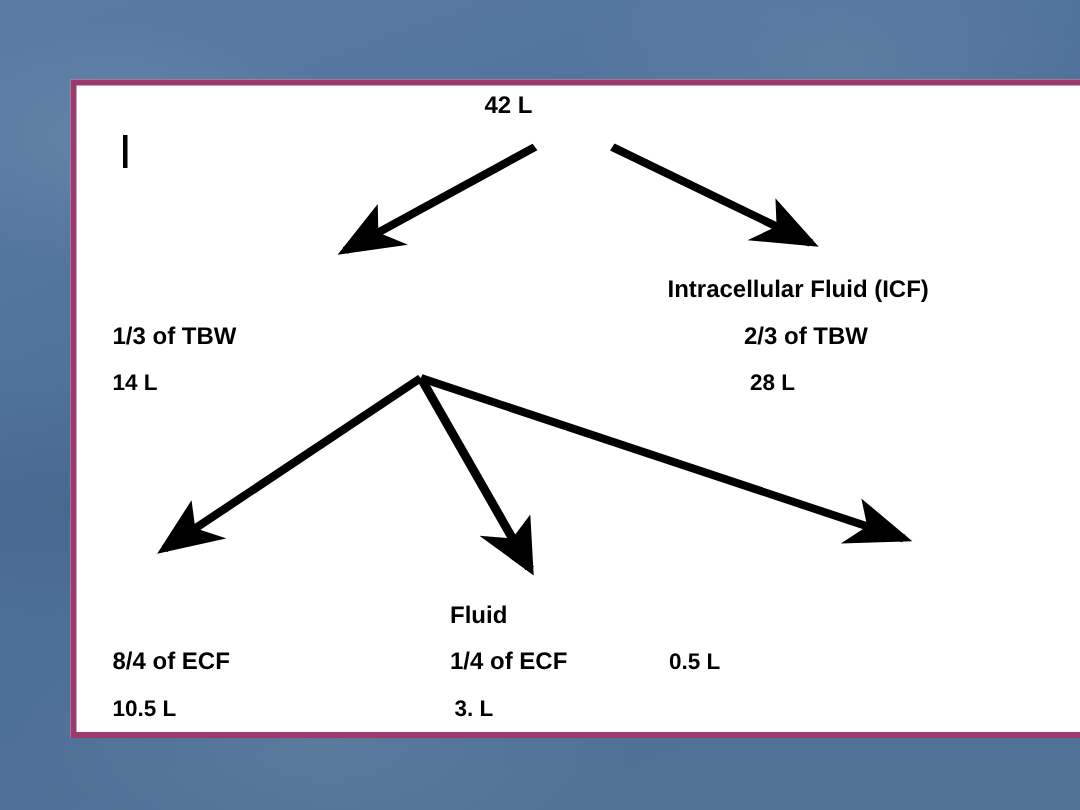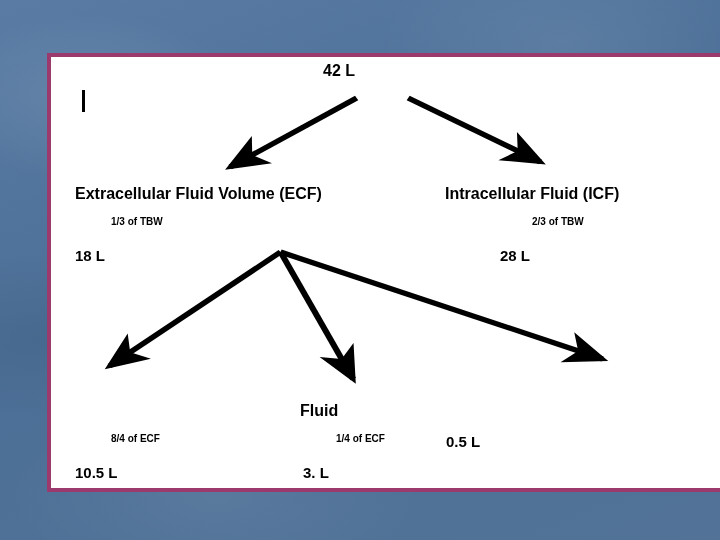--- a/index.html
+++ b/index.html
@@ -52,21 +52,21 @@
   }
 
   .node-text {
     position: absolute;
     color: #000000;
     font-weight: bold;
     white-space: nowrap;
     letter-spacing: 0px;
   }
   .ttl { font-size: 16px; }
-  .sub { font-size: 10px; margin-left: 36px; }
+  .sub { font-size: 16px; }
   .val { font-size: 15px; }
 
   
   #tbw-volume       { left: 272px; top: 5px;  font-size: 16px; }
 
   
   #text-caret {
     position: absolute;
     left: 31px;
     top: 33px;
@@ -119,23 +119,22 @@
       <line x1="196" y1="195" x2="50" y2="309"></line>
       <line x1="196" y1="195" x2="258" y2="322"></line>
       <line x1="196" y1="195" x2="471" y2="302"></line>
     </g>
   </svg>
 
   <div id="text-caret"></div>
 
   <div class="node-text ttl" id="tbw-volume">42 L</div>
 
-  <div class="node-text ttl" id="ecf-title">Extracellular Fluid Volume (ECF)</div>
   <div class="node-text sub" id="ecf-fraction">1/3 of TBW</div>
-  <div class="node-text val" id="ecf-volume">18 L</div>
+  <div class="node-text val" id="ecf-volume">14 L</div>
 
   <div class="node-text ttl" id="icf-title">Intracellular Fluid (ICF)</div>
   <div class="node-text sub" id="icf-fraction">2/3 of TBW</div>
   <div class="node-text val" id="icf-volume">28 L</div>
 
   <div class="node-text sub" id="interstitial-fraction">8/4 of ECF</div>
   <div class="node-text val" id="interstitial-volume">10.5 L</div>
 
   <div class="node-text ttl" id="plasma-title">Fluid</div>
   <div class="node-text sub" id="plasma-fraction">1/4 of ECF</div>

